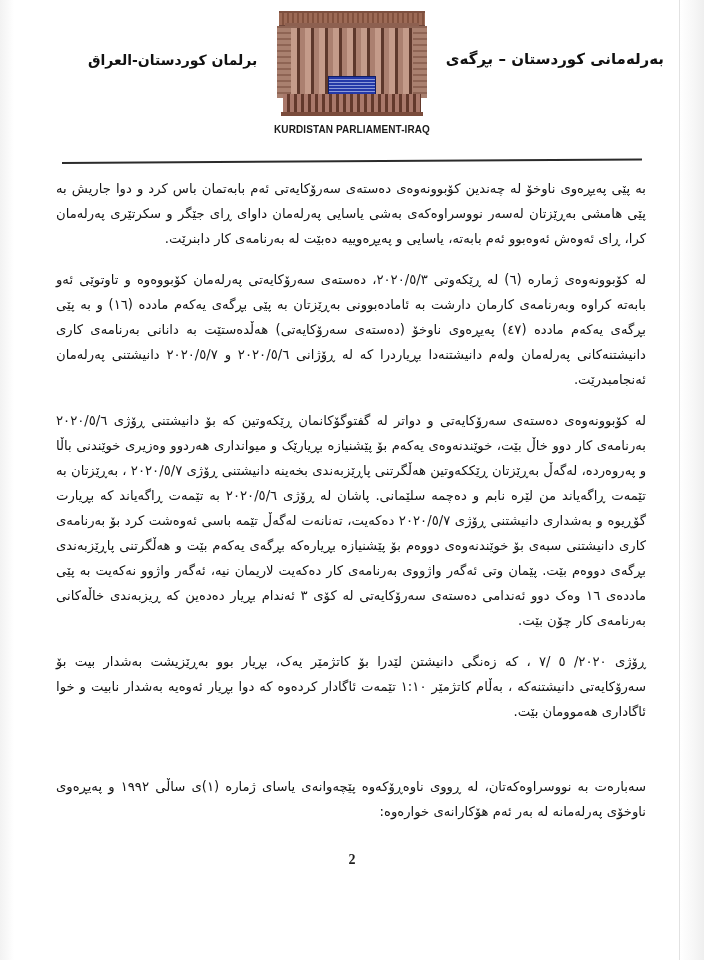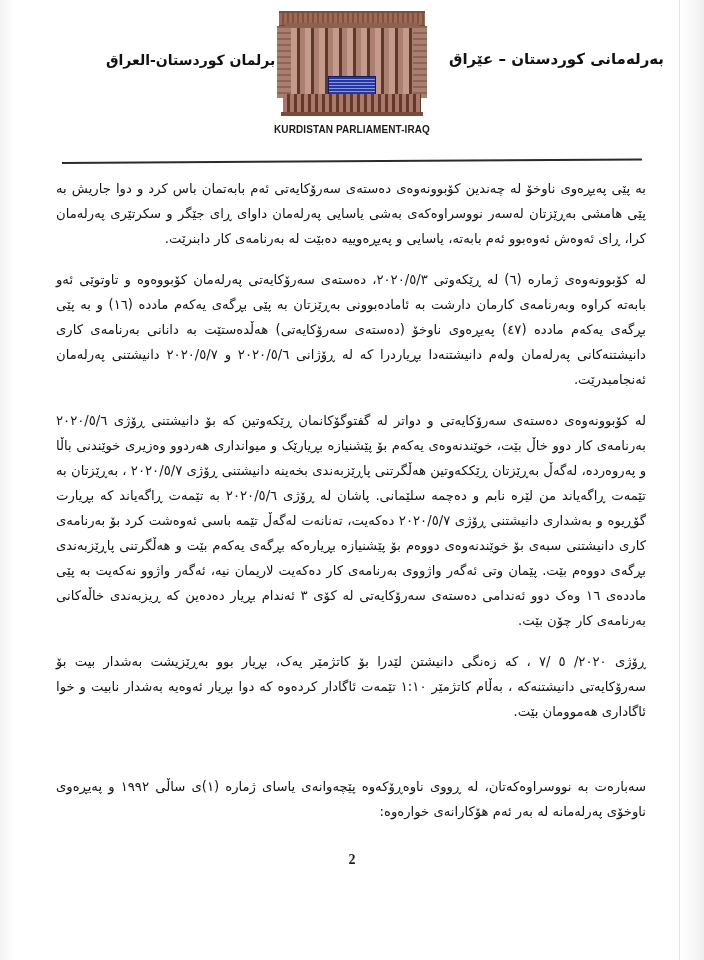--- a/index.html
+++ b/index.html
@@ -151,21 +151,20 @@
   .title-left {
     position: absolute;
     left: 88px;
     top: 52px;
     font-family: "DejaVu Sans", sans-serif;
     font-weight: bold;
     font-size: 14px;
     color: #111111;
     direction: rtl;
     white-space: nowrap;
-    margin-left: 18px;
   }
   .header-rule {
     position: absolute;
     left: 62px;
     top: 162px;
     width: 580px;
     height: 2px;
     background: #2b2b2b;
     transform: rotate(-0.35deg);
     transform-origin: left center;
@@ -209,21 +208,21 @@
 </head>
 <body>
 
 <div class="page">
 
   <div class="scan-edge-left"></div>
   <div class="scan-edge-right"></div>
 
   <div class="letterhead">
 
-    <div class="title-right">بەرلەمانی کوردستان – عێراق</div>
+    <div class="title-right">بەرلەمانی کوردستان – بڕگەی</div>
 
     <div class="title-left">برلمان كوردستان-العراق</div>
 
     <div class="logo-wrap">
       <div class="logo-building">
         <div class="lb-roof"></div>
         <div class="lb-cornice"></div>
         <div class="lb-wing-l"></div>
         <div class="lb-wing-r"></div>
         <div class="lb-body"></div>

